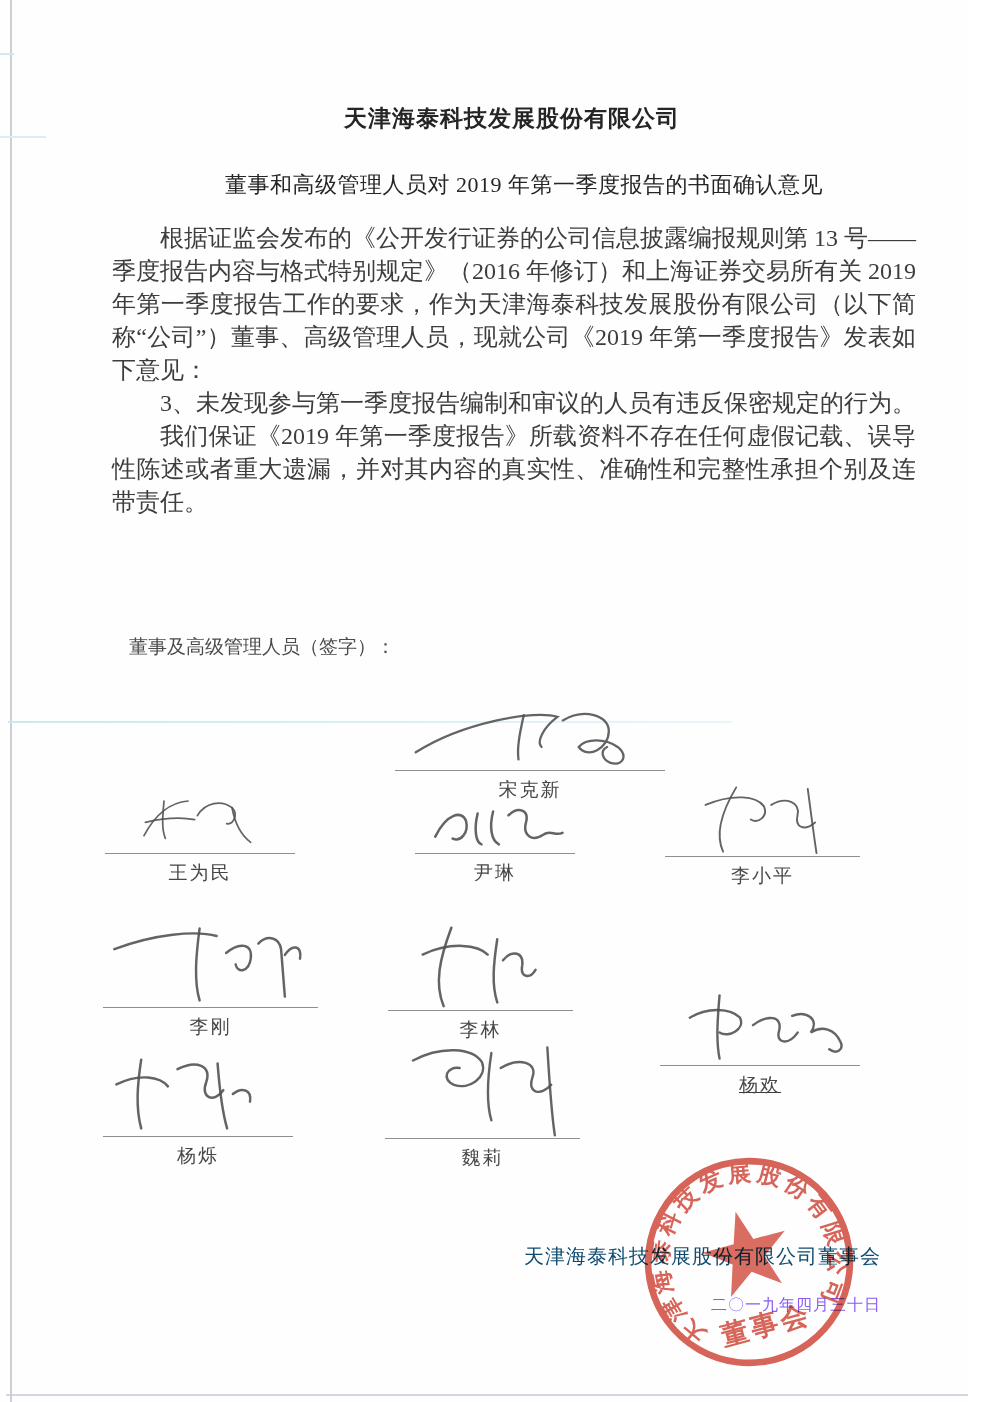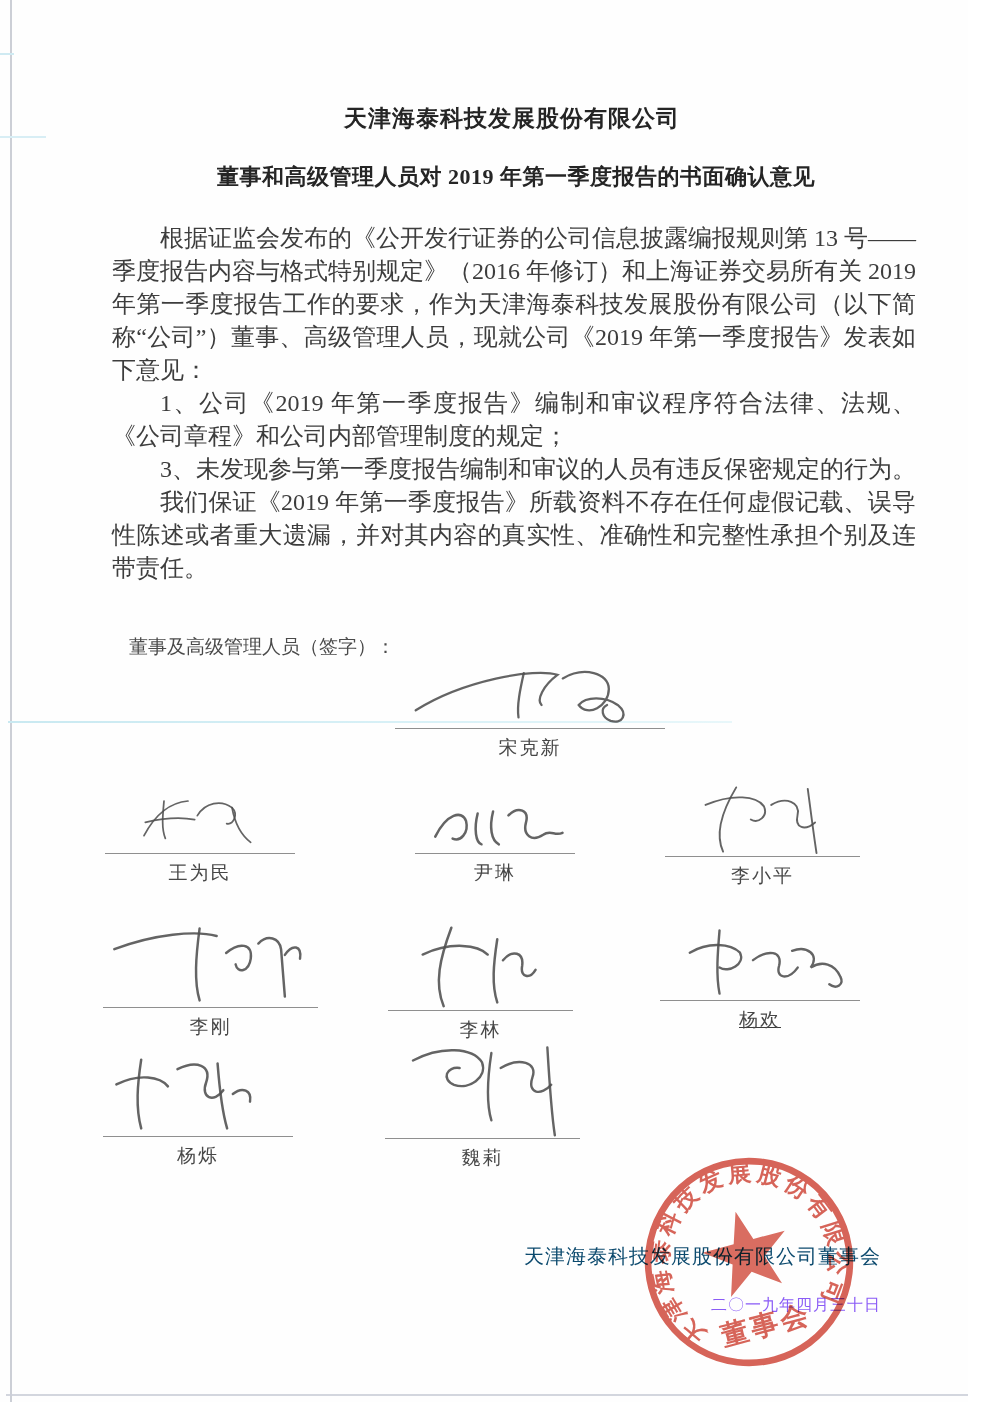--- a/index.html
+++ b/index.html
@@ -12,22 +12,22 @@
   .edge-left{position:absolute;left:10px;top:0;width:2px;height:1402px;background:#bfc3cc;opacity:.8;}
   .blue-stub-1{position:absolute;left:0;top:53px;width:14px;height:2px;background:#cfeaf2;}
   .blue-stub-2{position:absolute;left:0;top:136px;width:46px;height:2px;background:#d8eef5;}
   .blue-line{position:absolute;left:8px;top:721px;width:724px;height:2px;
     background:linear-gradient(90deg,#c9e9f1,#d9f1f7 60%,#e8f7fa);}
   .bottom-edge{position:absolute;left:6px;top:1394px;width:986px;height:2px;background:#cbcfd8;opacity:.85;}
 
   
   .title{position:absolute;left:112px;width:800px;top:103px;margin:0;
     font-size:23px;font-weight:bold;color:#252525;text-align:center;letter-spacing:1px;}
-  .subtitle{position:absolute;left:92px;width:840px;top:158px;margin:4px;
-    font-size:22px;font-weight:bold;color:#252525;text-align:center;letter-spacing:.5px;}
+  .subtitle{position:absolute;left:92px;width:840px;top:158px;margin:12px;
+    font-size:22px;font-weight:normal;color:#252525;text-align:center;letter-spacing:.5px;}
   .bodytext{position:absolute;left:112px;top:222px;width:804px;
     font-size:24px;line-height:33px;text-align:justify;}
   .bodytext p{margin:0;text-indent:2em;}
   .sign-label{position:absolute;left:112px;top:634px;font-size:19px;color:#4a4a4a;margin-left:17px;}
 
   
   .sig{position:absolute;text-align:center;}
   .sig svg{display:block;margin:0 auto;overflow:visible;}
   .sig .stroke{fill:none;stroke:#4e4e4e;stroke-width:2.6;stroke-linecap:round;opacity:.88;}
   .sig-line{border-top:1.5px solid #8f8f8f;width:100%;}
@@ -57,28 +57,27 @@
   <div class="blue-stub-1"></div>
   <div class="blue-stub-2"></div>
   <div class="blue-line"></div>
   <div class="bottom-edge"></div>
 
   <h1 class="title">天津海泰科技发展股份有限公司</h1>
   <h2 class="subtitle">董事和高级管理人员对 2019 年第一季度报告的书面确认意见</h2>
 
   <div class="bodytext">
     <p>根据证监会发布的《公开发行证券的公司信息披露编报规则第 13 号——季度报告内容与格式特别规定》（2016 年修订）和上海证券交易所有关 2019 年第一季度报告工作的要求，作为天津海泰科技发展股份有限公司（以下简称“公司”）董事、高级管理人员，现就公司《2019 年第一季度报告》发表如下意见：</p>
-    <p>1、公司《2019 年第一季度报告》编制和审议程序符合法律、法规、《公司章程》和公司内部管理制度的规定；</p>
     <p>3、未发现参与第一季度报告编制和审议的人员有违反保密规定的行为。</p>
     <p>我们保证《2019 年第一季度报告》所载资料不存在任何虚假记载、误导性陈述或者重大遗漏，并对其内容的真实性、准确性和完整性承担个别及连带责任。</p>
   </div>
 
   <div class="sign-label">董事及高级管理人员（签字）：</div>
 
-  <div class="sig" style="left:395px;top:666px;width:270px;font-family:Liberation Serif, serif;">
+  <div class="sig" style="left:395px;top:708px;width:270px;font-family:Liberation Serif, serif;">
     <svg width="270" height="62" viewBox="0 0 270 70">
       <path class="stroke" d="M6,50 C60,16 140,2 166,10 C150,22 142,38 148,44"></path>
       <path class="stroke" d="M128,8 C124,26 120,44 122,58"></path>
       <path class="stroke" d="M172,14 C196,0 224,8 224,26 C224,46 200,58 190,44 C198,34 220,34 234,44 C246,54 240,66 226,62 C216,58 214,48 222,44"></path>
     </svg>
     <div class="sig-line"></div>
     <div class="sig-name">宋克新</div>
   </div>
 
   <div class="sig" style="left:105px;top:793px;width:190px;">
@@ -131,21 +130,21 @@
     <svg width="150" height="88" viewBox="0 0 150 92">
       <path class="stroke" d="M44,6 C32,38 26,64 36,88"></path>
       <path class="stroke" d="M14,34 C44,20 72,24 82,34"></path>
       <path class="stroke" d="M92,18 C88,44 86,66 92,84"></path>
       <path class="stroke" d="M98,40 C108,28 120,32 118,46 C116,58 126,60 132,50"></path>
     </svg>
     <div class="sig-line"></div>
     <div class="sig-name">李林</div>
   </div>
 
-  <div class="sig" style="left:660px;top:924px;width:200px;text-decoration:underline;">
+  <div class="sig" style="left:660px;top:989px;width:200px;text-decoration:underline;">
     <svg width="200" height="76" viewBox="0 0 215 80">
       <path class="stroke" d="M64,6 C62,30 60,54 64,74"></path>
       <path class="stroke" d="M32,30 C52,18 76,20 86,30 C92,42 74,52 64,46"></path>
       <path class="stroke" d="M100,38 C116,26 132,28 128,44 C124,58 138,60 148,46"></path>
       <path class="stroke" d="M142,28 C158,22 172,32 162,46 C174,38 188,42 194,56 C198,64 190,70 182,64"></path>
     </svg>
     <div class="sig-line"></div>
     <div class="sig-name">杨欢</div>
   </div>
 

